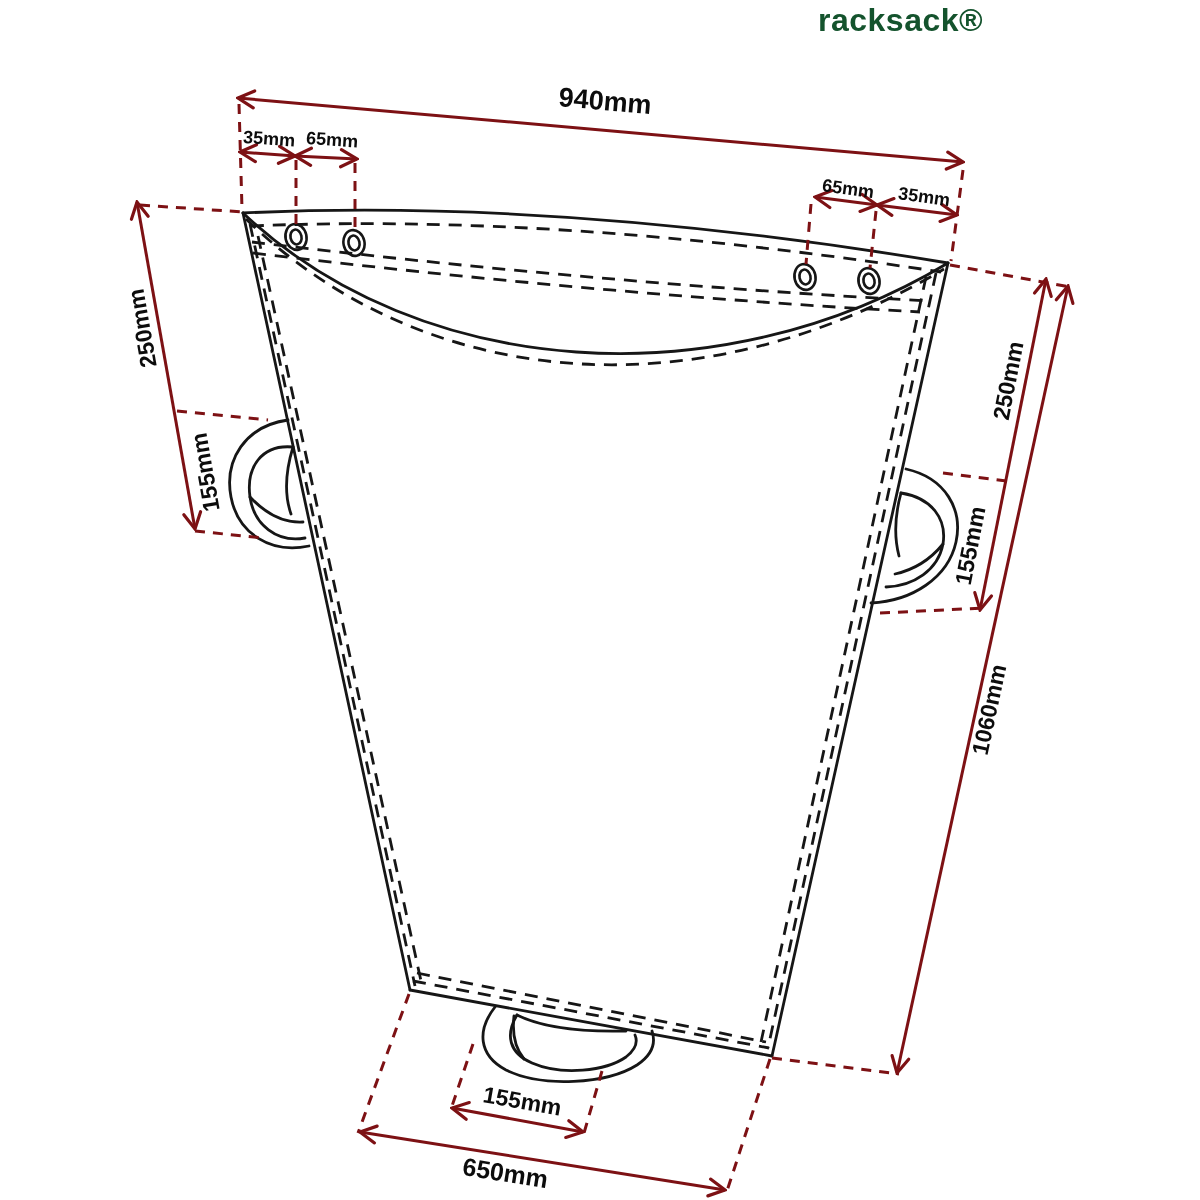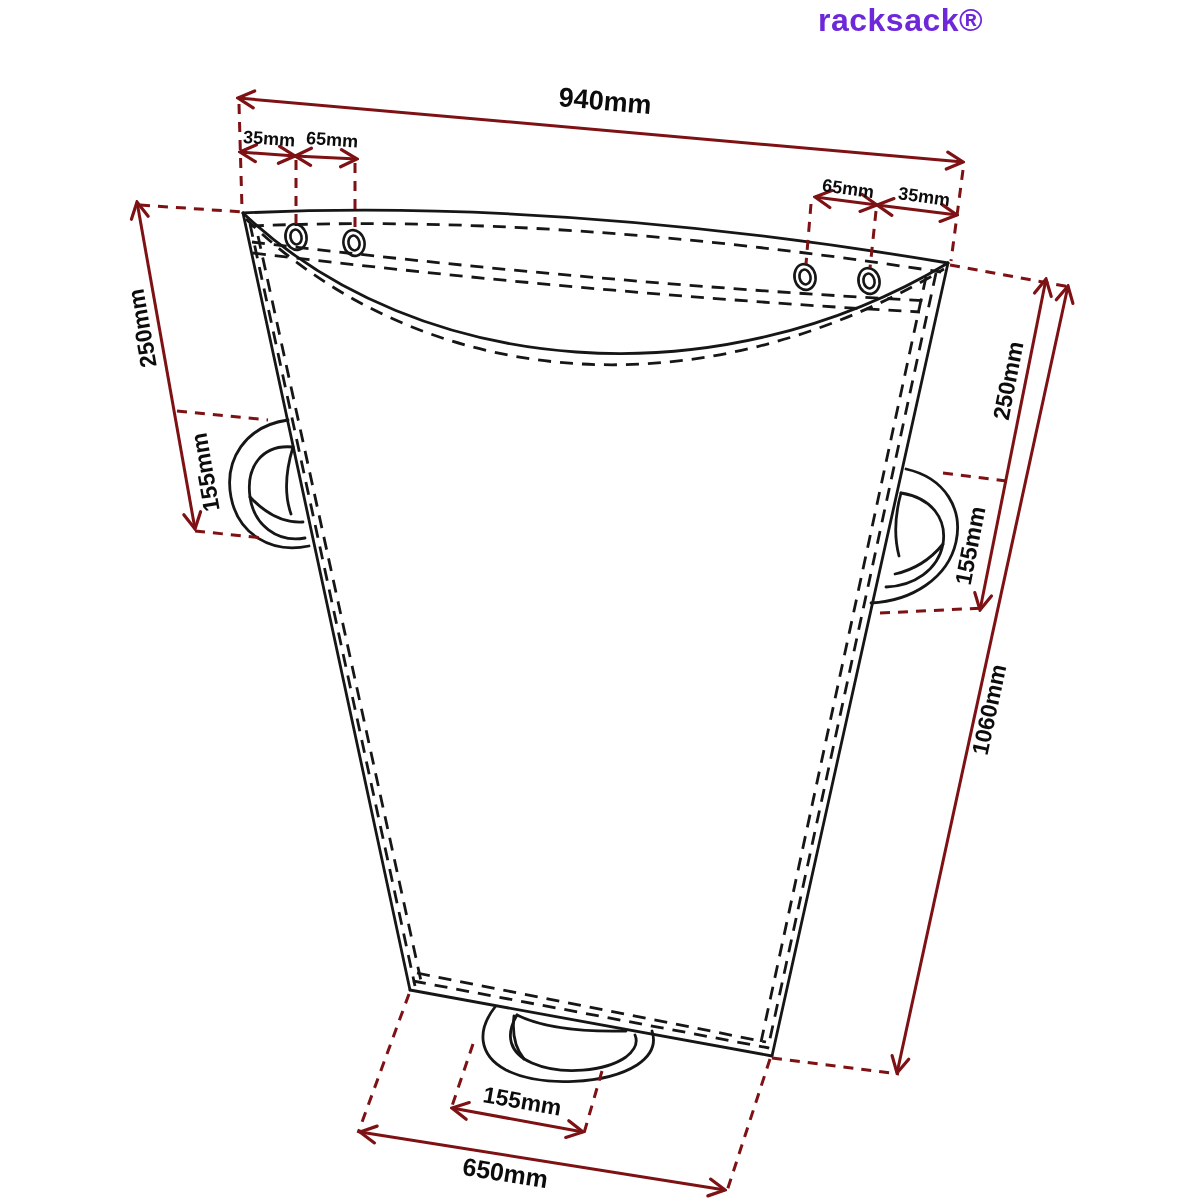--- a/index.html
+++ b/index.html
@@ -10,21 +10,21 @@
     overflow:hidden;
     font-family:"Liberation Sans", sans-serif;
   }
   .drawing-svg{position:absolute;left:0;top:0;}
   .brand-title{
     position:absolute;
     left:818px;top:2px;
     font-size:32px;
     font-weight:700;
     letter-spacing:0.5px;
-    color:#6d28d9;
+    color:#14532d;
     white-space:nowrap;
   }
   .dim-label{
     font-family:"Liberation Sans", sans-serif;
     font-weight:700;
     fill:#0c0c0c;
   }
 </style>
 </head>
 <body>

